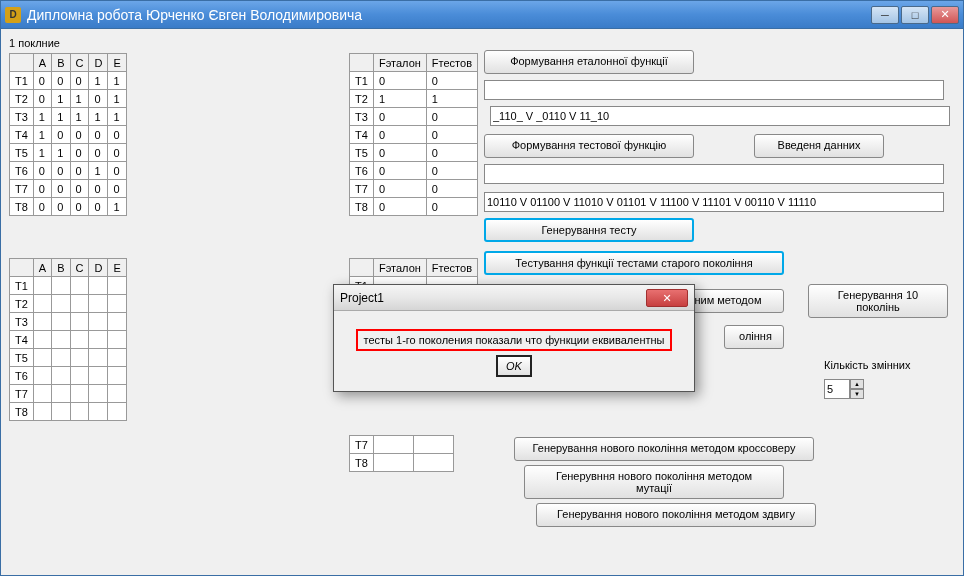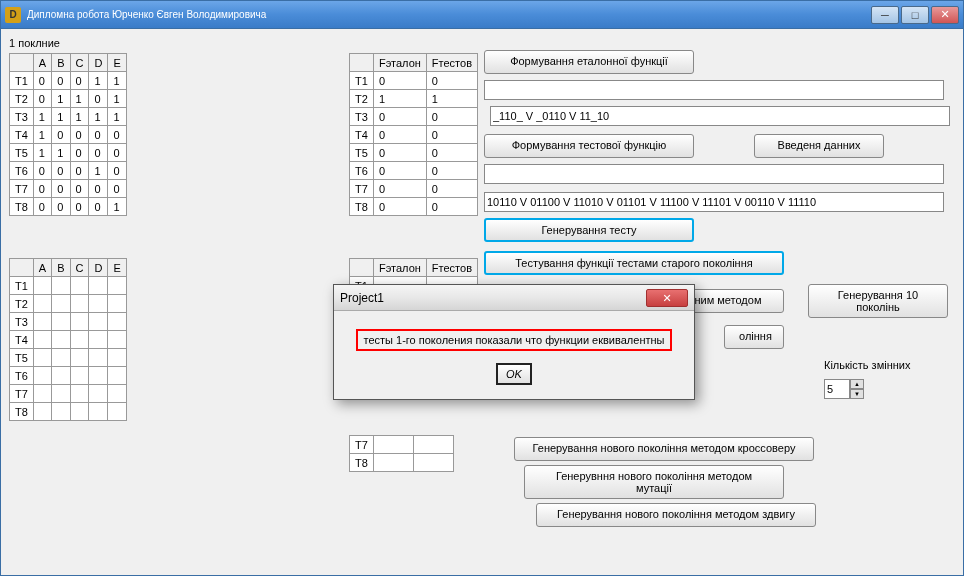--- a/index.html
+++ b/index.html
@@ -34,21 +34,21 @@
       background: #d4a017;
       margin-right: 6px;
       display: flex;
       align-items: center;
       justify-content: center;
       font-weight: bold;
       color: #333;
       border-radius: 2px;
       font-size: 10px;
     }
-    .titlebar .title { flex: 1; font-size: 10px; }
+    .titlebar .title { flex: 1; font-size: 14px; }
     .titlebar .controls { display: flex; gap: 2px; }
     .titlebar .btn {
       width: 28px; height: 18px;
       background: linear-gradient(to bottom, #d5e5f5, #a5c5e5);
       border: 1px solid #4a6a8a;
       border-radius: 2px;
       display: flex;
       align-items: center;
       justify-content: center;
       color: #333;
@@ -168,21 +168,21 @@
       font-size: 11px;
     }
     .dialog .dlg-body {
       padding: 18px 10px 14px 10px;
       text-align: center;
     }
     .dialog .dlg-msg {
       border: 2px solid red;
       padding: 3px 6px;
       display: inline-block;
-      margin-bottom: 12px;
+      margin-bottom: 4px;
       font-size: 11px;
     }
     .dialog .dlg-ok {
       display: inline-block;
       border: 2px solid #222;
       background: linear-gradient(to bottom, #ffffff, #e1e1e1);
       padding: 3px 8px;
       cursor: pointer;
       font-style: italic;
     }

